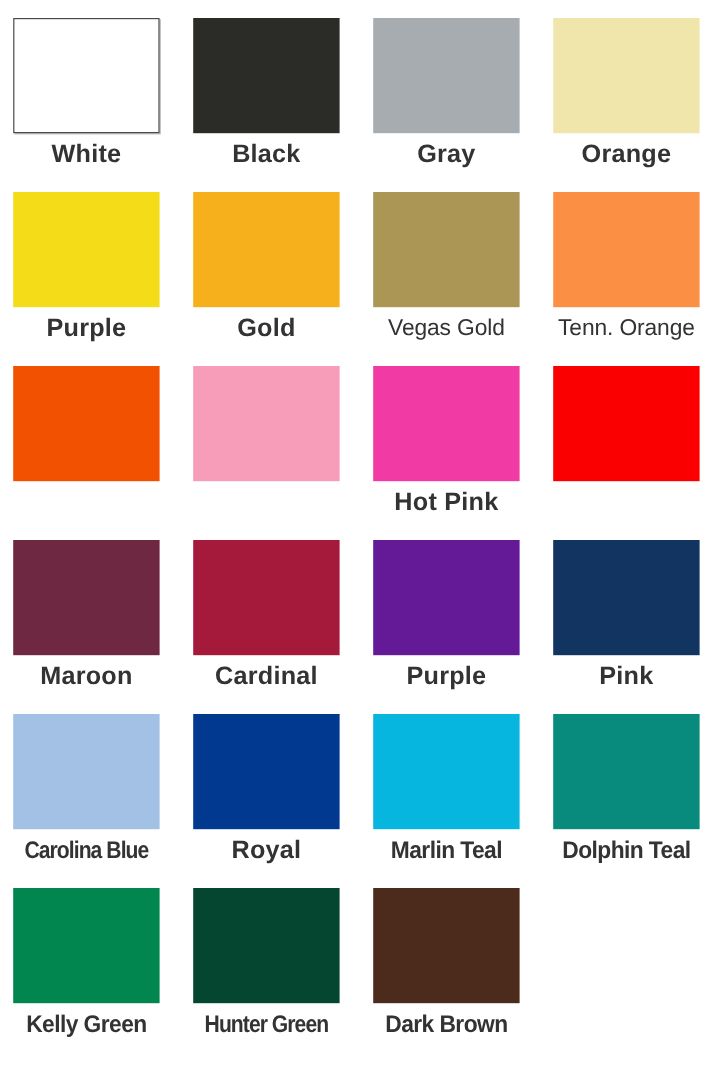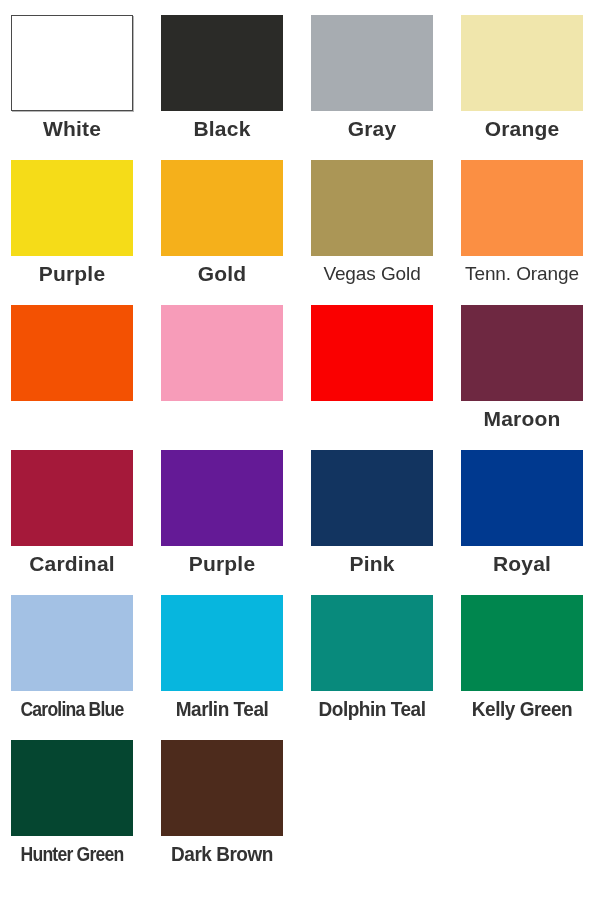--- a/index.html
+++ b/index.html
@@ -119,45 +119,49 @@
       <div class="swatch-chip" style="background: rgb(251, 143, 67);"></div>
       <div class="swatch-label narrow">Tenn. Orange</div>
     </div>
     <div class="swatch-cell">
       <div class="swatch-chip" style="background: rgb(243, 81, 2);"></div>
     </div>
     <div class="swatch-cell">
       <div class="swatch-chip" style="background: rgb(247, 156, 185);"></div>
     </div>
     <div class="swatch-cell">
+      <div class="swatch-chip" style="background: rgb(242, 58, 164);"></div>
+      <div class="swatch-label">Hot Pink</div>
+    </div>
+    <div class="swatch-cell">
       <div class="swatch-chip" style="background: rgb(250, 0, 0);"></div>
     </div>
     <div class="swatch-cell">
       <div class="swatch-chip" style="background: rgb(110, 40, 65);"></div>
       <div class="swatch-label">Maroon</div>
     </div>
     <div class="swatch-cell">
       <div class="swatch-chip" style="background: rgb(165, 25, 58);"></div>
       <div class="swatch-label">Cardinal</div>
     </div>
     <div class="swatch-cell">
       <div class="swatch-chip" style="background: rgb(100, 26, 150);"></div>
       <div class="swatch-label">Purple</div>
     </div>
     <div class="swatch-cell">
       <div class="swatch-chip" style="background: rgb(18, 52, 96);"></div>
       <div class="swatch-label">Pink</div>
     </div>
     <div class="swatch-cell">
+      <div class="swatch-chip" style="background: rgb(163, 193, 228);"></div>
+      <div class="swatch-label condensed">Carolina Blue</div>
+    </div>
+    <div class="swatch-cell">
       <div class="swatch-chip" style="background: rgb(0, 57, 143);"></div>
       <div class="swatch-label">Royal</div>
-    </div>
-    <div class="swatch-cell">
-      <div class="swatch-chip" style="background: rgb(163, 193, 228);"></div>
-      <div class="swatch-label condensed">Carolina Blue</div>
     </div>
     <div class="swatch-cell">
       <div class="swatch-chip" style="background: rgb(7, 182, 222);"></div>
       <div class="swatch-label semi">Marlin Teal</div>
     </div>
     <div class="swatch-cell">
       <div class="swatch-chip" style="background: rgb(8, 138, 124);"></div>
       <div class="swatch-label semi">Dolphin Teal</div>
     </div>
     <div class="swatch-cell">

